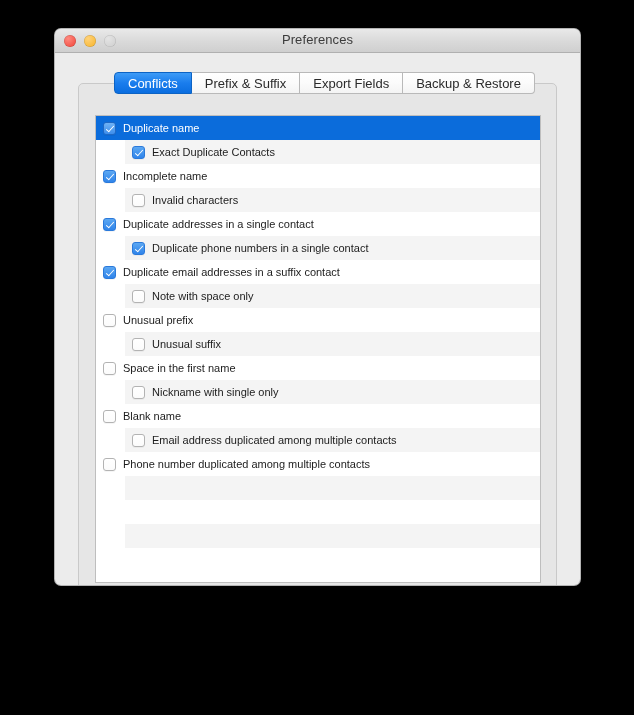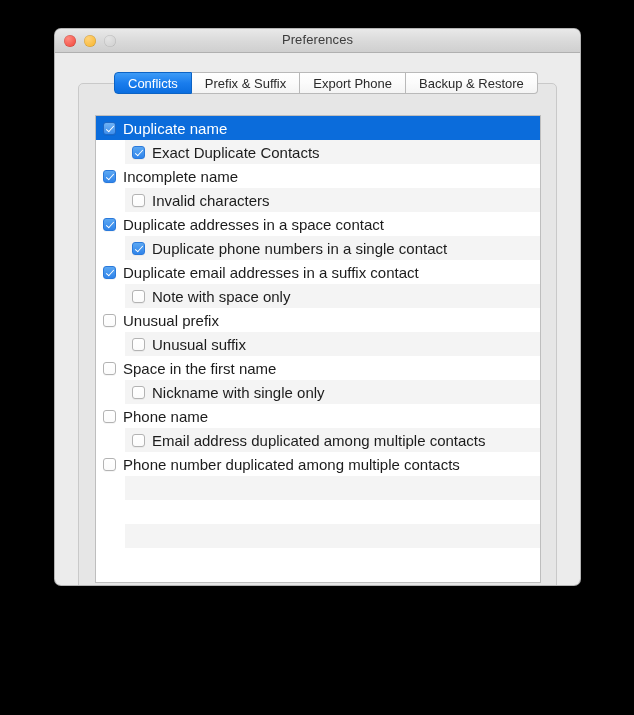--- a/index.html
+++ b/index.html
@@ -128,21 +128,21 @@
     height: 24px;
     display: flex;
     align-items: center;
     padding-left: 7px;
     box-sizing: border-box;
     background: #ffffff;
   }
   .row.alt { background: #f4f4f4; margin-left: 29px; }
   .row.selected { background: #0b6cdb; }
   .row-label {
-    font-size: 15px;
+    font-size: 11px;
     color: #1c1c1c;
     margin-left: 7px;
     white-space: nowrap;
     line-height: 1;
   }
   .row.selected .row-label { color: #ffffff; }
 
   
   .cb {
     position: relative;
@@ -202,21 +202,21 @@
     <div class="traffic" id="tl-min"></div>
     <div class="traffic" id="tl-zoom"></div>
     <div id="window-title">Preferences</div>
   </div>
 
   <div id="tabpanel"></div>
 
   <div id="tabbar">
       <div class="tab active">Conflicts</div>
       <div class="tab">Prefix &amp; Suffix</div>
-      <div class="tab">Export Phone</div>
+      <div class="tab">Export Fields</div>
       <div class="tab">Backup &amp; Restore</div>
     </div>
 
   <div id="list-frame">
       <div class="row selected">
         <span class="cb checked"></span>
         <span class="row-label">Duplicate name</span>
       </div>
       <div class="row alt">
         <span class="cb checked"></span>
@@ -225,21 +225,21 @@
       <div class="row">
         <span class="cb checked"></span>
         <span class="row-label">Incomplete name</span>
       </div>
       <div class="row alt">
         <span class="cb"></span>
         <span class="row-label">Invalid characters</span>
       </div>
       <div class="row">
         <span class="cb checked"></span>
-        <span class="row-label">Duplicate addresses in a space contact</span>
+        <span class="row-label">Duplicate addresses in a single contact</span>
       </div>
       <div class="row alt">
         <span class="cb checked"></span>
         <span class="row-label">Duplicate phone numbers in a single contact</span>
       </div>
       <div class="row">
         <span class="cb checked"></span>
         <span class="row-label">Duplicate email addresses in a suffix contact</span>
       </div>
       <div class="row alt">
@@ -257,21 +257,21 @@
       <div class="row">
         <span class="cb"></span>
         <span class="row-label">Space in the first name</span>
       </div>
       <div class="row alt">
         <span class="cb"></span>
         <span class="row-label">Nickname with single only</span>
       </div>
       <div class="row">
         <span class="cb"></span>
-        <span class="row-label">Phone name</span>
+        <span class="row-label">Blank name</span>
       </div>
       <div class="row alt">
         <span class="cb"></span>
         <span class="row-label">Email address duplicated among multiple contacts</span>
       </div>
       <div class="row">
         <span class="cb"></span>
         <span class="row-label">Phone number duplicated among multiple contacts</span>
       </div>
       <div class="row alt"></div>

